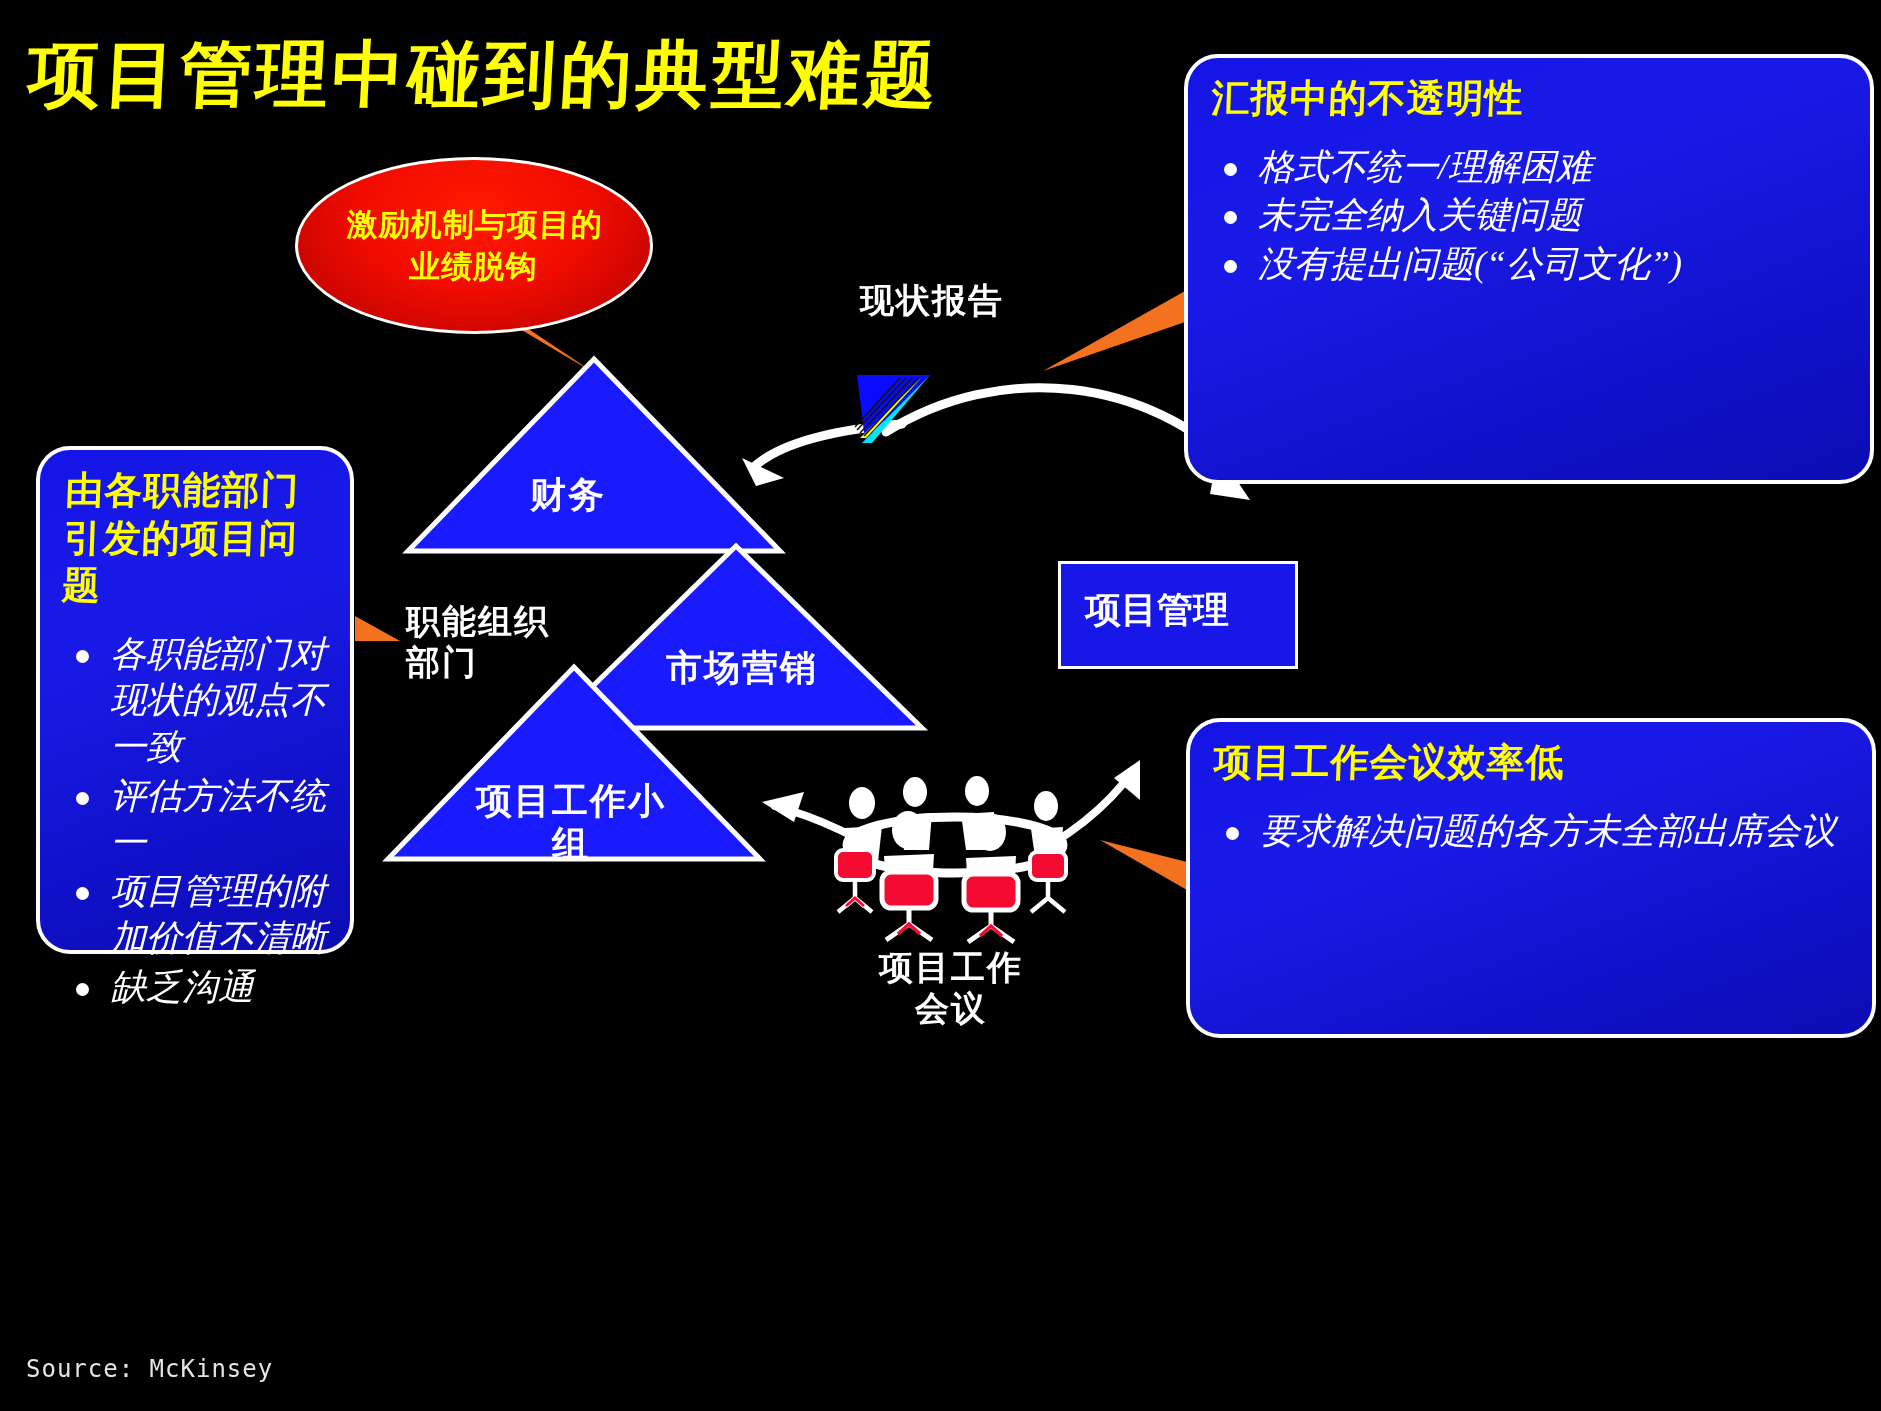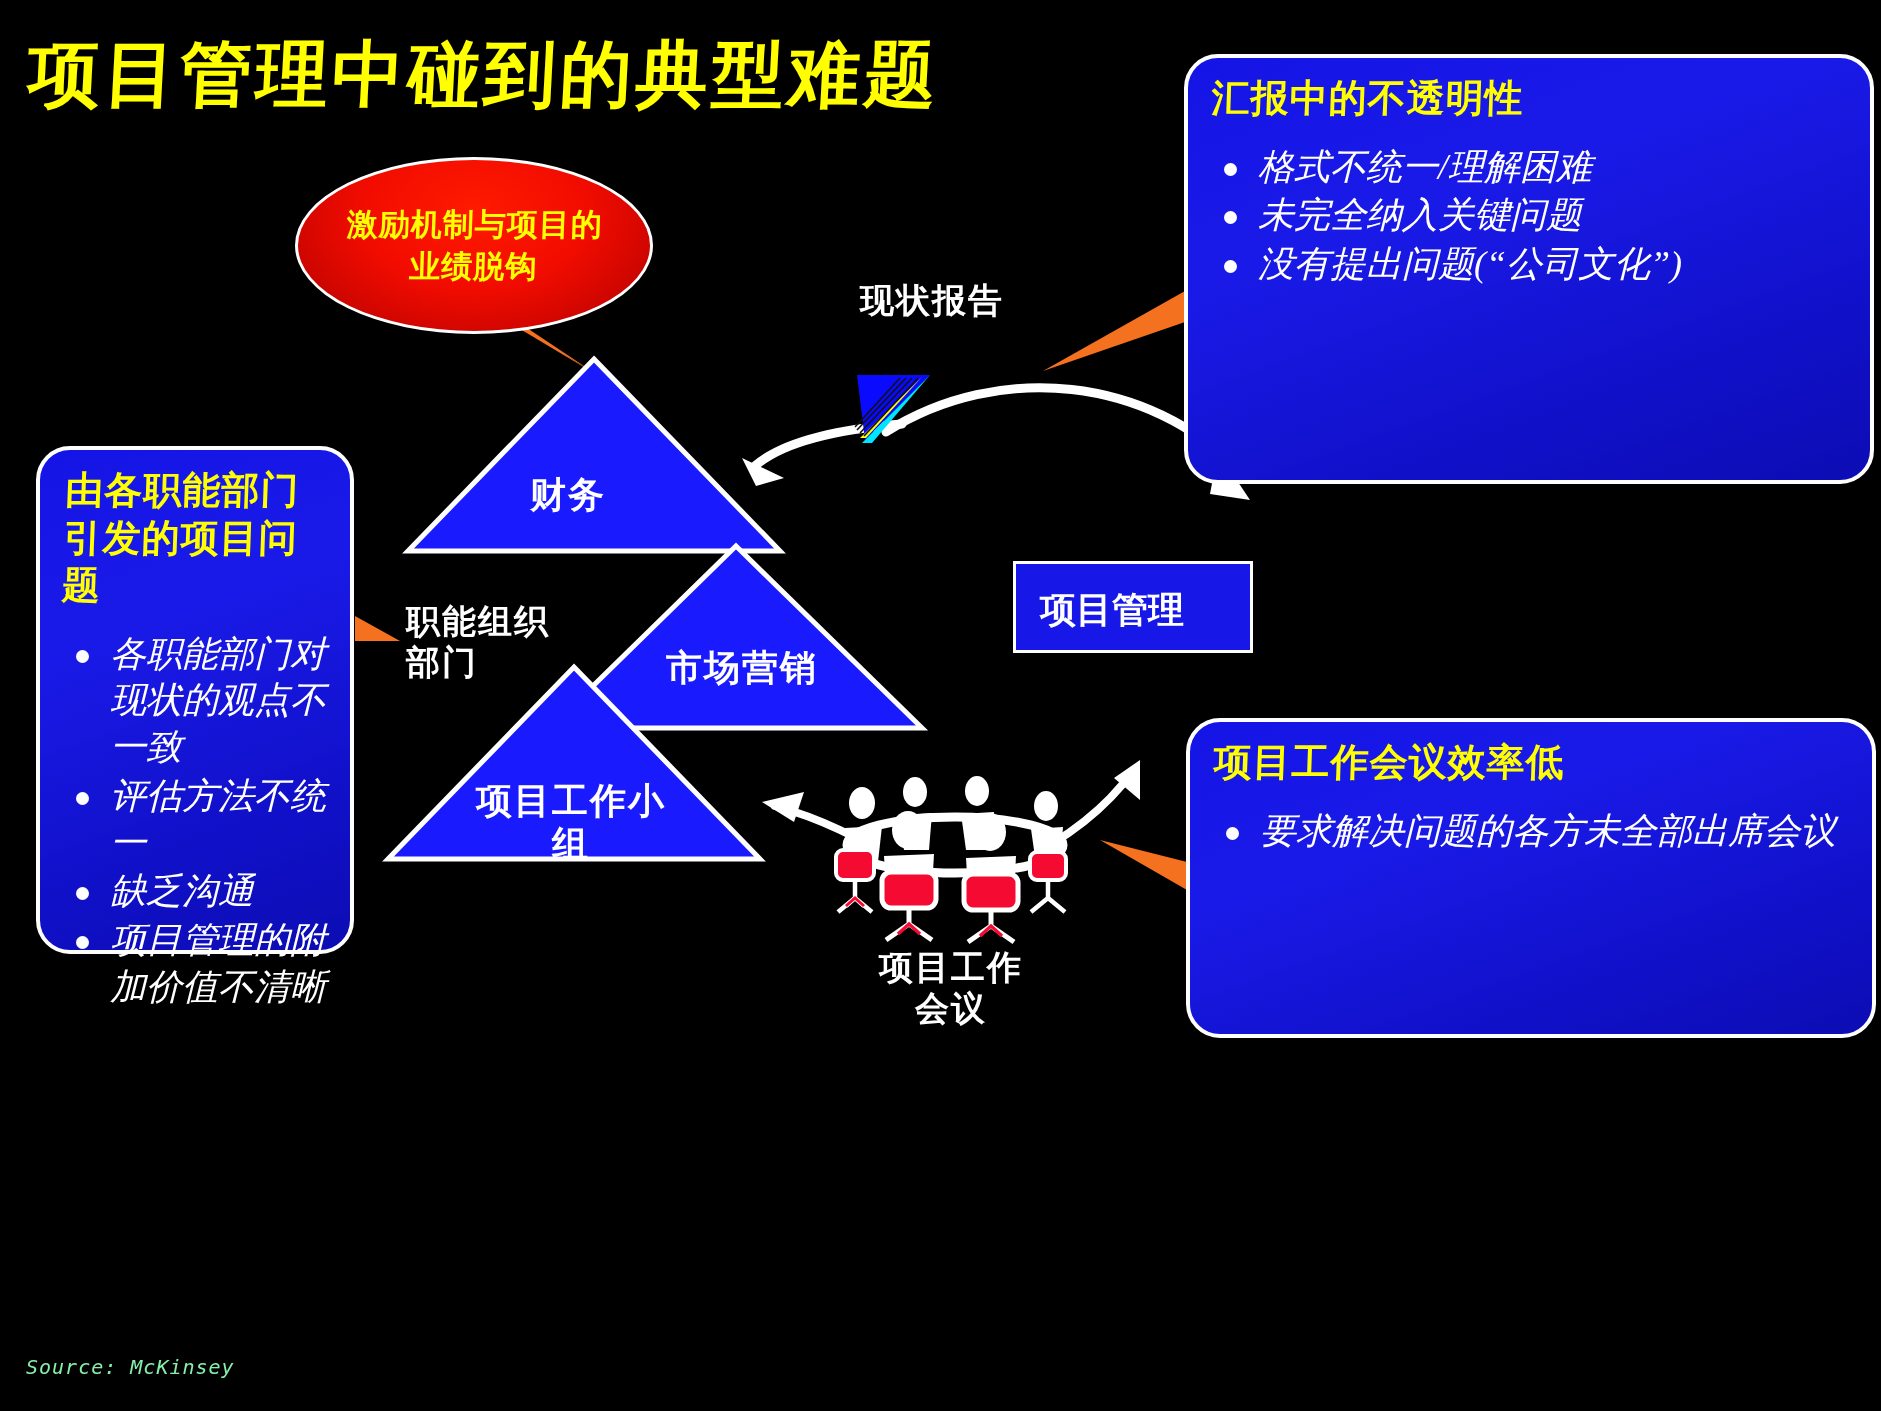--- a/index.html
+++ b/index.html
@@ -66,21 +66,21 @@
     background: #ffffff;
   }
 
   #box-left   { left: 36px;  top: 446px; width: 318px; height: 508px; }
   #box-tr     { left: 1184px; top: 54px;  width: 690px; height: 430px; }
   #box-br     { left: 1186px; top: 718px; width: 690px; height: 320px; }
   #box-br ul li { font-size: 36px; }
 
   
   #rect-pm {
-    position: absolute; left: 1013px; top: 561px; width: 240px; height: 92px;
+    position: absolute; left: 1058px; top: 561px; width: 240px; height: 108px;
     background: #1717e8; border: 3px solid #ffffff;
   }
   #rect-pm .lbl {
     color: #ffffff; font-size: 36px; font-weight: bold;
     font-family: "DejaVu Serif", "Liberation Serif", serif;
     padding: 22px 0 0 24px; white-space: nowrap;
   }
 
   
   #ellipse {
@@ -124,23 +124,22 @@
   #lbl-func   { left: 406px; top: 604px; }
   #lbl-report { left: 860px; top: 283px; }
   #lbl-meet   { left: 879px; top: 950px; text-align: center; }
 
   
   #overlay { position: absolute; left: 0; top: 0; width: 1881px; height: 1411px; pointer-events: none; }
 
   
   #source {
     position: absolute; left: 26px; top: 1355px;
-    color: #86efac; font-size: 20px; letter-spacing: 1px;
+    color: #e5e5e5; font-size: 24px; letter-spacing: 1px;
     font-family: "DejaVu Sans Mono", "Liberation Mono", monospace;
-    font-style: italic;
   }
 </style>
 </head>
 <body>
 
 <div id="stage">
 
   <div id="title">项目管理中碰到的典型难题</div>
 
   <svg id="overlay" viewBox="0 0 1881 1411">
@@ -251,22 +250,22 @@
       <span>激励机制与项目的</span><br>
       <span>业绩脱钩</span>
     </div>
   </div>
 
   <div class="callout" id="box-left">
     <div class="hdr">由各职能部门引发的项目问题</div>
     <ul>
       <li>各职能部门对现状的观点不一致</li>
       <li>评估方法不统一</li>
+      <li>项目管理的附加价值不清晰</li>
       <li>缺乏沟通</li>
-      <li>项目管理的附加价值不清晰</li>
     </ul>
   </div>
 
   <div class="callout" id="box-tr">
     <div class="hdr">汇报中的不透明性</div>
     <ul>
       <li>格式不统一/理解困难</li>
       <li>未完全纳入关键问题</li>
       <li>没有提出问题(“公司文化”)</li>
     </ul>

